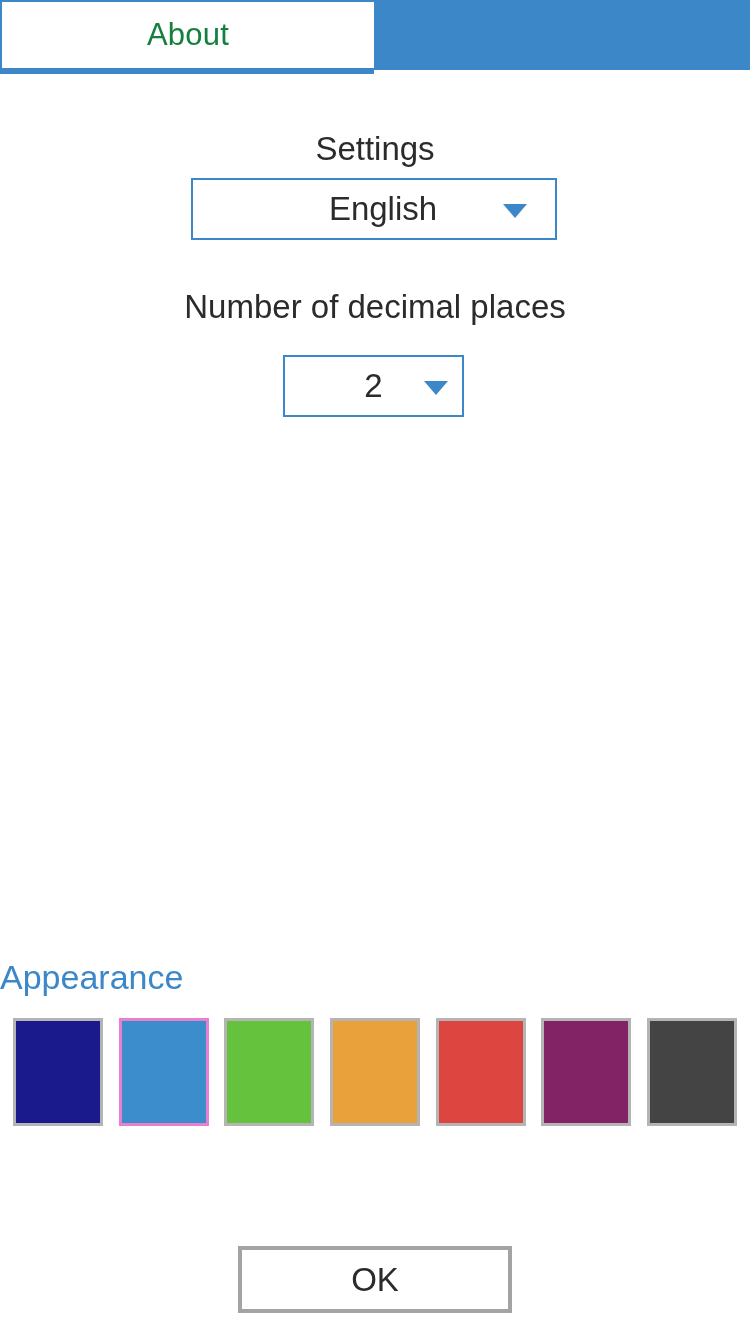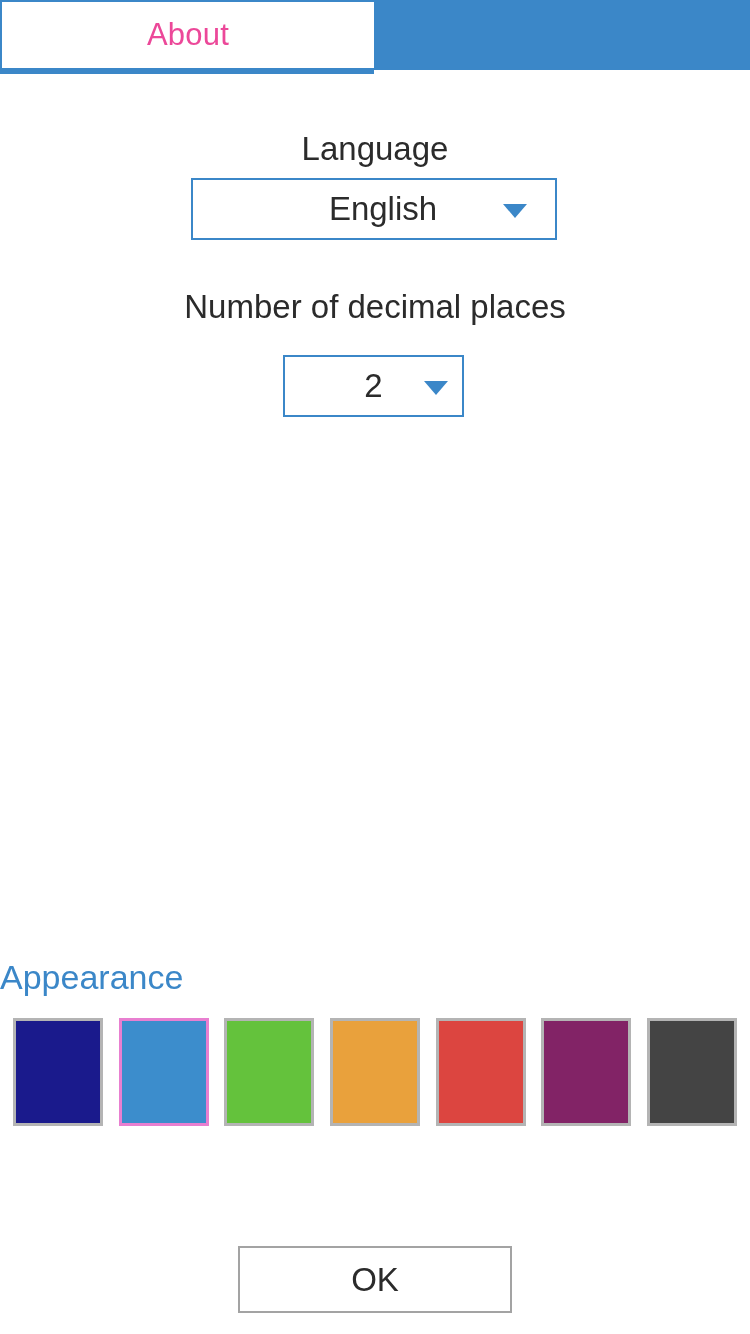--- a/index.html
+++ b/index.html
@@ -33,21 +33,21 @@
     display: flex;
     align-items: center;
     justify-content: center;
     font-size: 31px;
     letter-spacing: 0.2px;
   }
 
   .tab-about {
     width: 374px;
     background: #ffffff;
-    color: #ec4899;
+    color: #15803d;
     border: 2px solid #3b87c8;
     border-right: none;
   }
 
   .tab-settings {
     width: 376px;
     background: #3b87c8;
     color: #ffffff;
   }
 
@@ -143,37 +143,37 @@
   }
 
   
   .ok-button {
     position: absolute;
     left: 238px;
     top: 1246px;
     width: 274px;
     height: 67px;
     background: #ffffff;
-    border: 2px solid #a3a3a3;
+    border: 4px solid #a3a3a3;
     display: flex;
     align-items: center;
     justify-content: center;
     font-size: 33px;
     color: #2b2b2b;
   }
 </style>
 </head>
 <body>
 
 <div class="tabbar">
   <div class="tab tab-about">About</div>
 </div>
 <div class="tabbar-underline"></div>
 
-<div class="field-label label-language">Language</div>
+<div class="field-label label-language">Settings</div>
 
 <div class="dropdown dropdown-language">
   <span class="dropdown-value">English</span>
   <span class="caret"></span>
 </div>
 
 <div class="field-label label-decimals">Number of decimal places</div>
 
 <div class="dropdown dropdown-decimals">
   <span class="dropdown-value">2</span>

